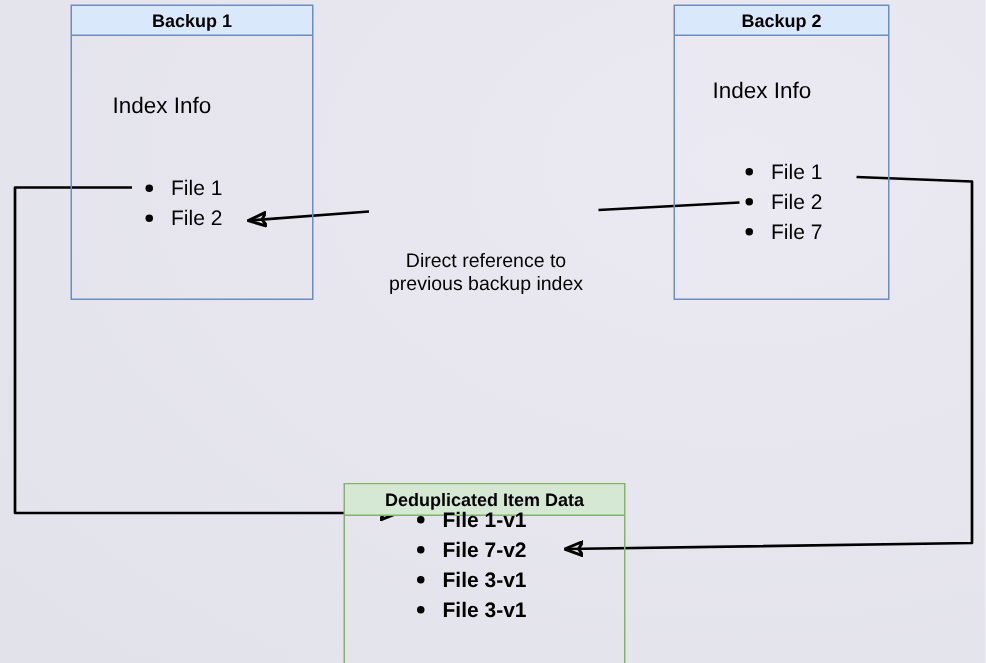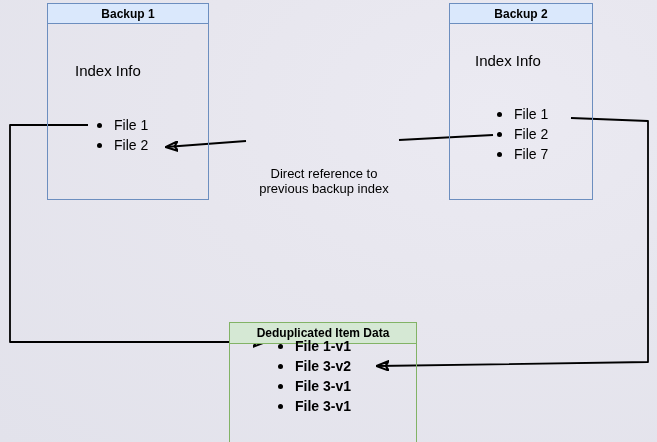--- a/index.html
+++ b/index.html
@@ -140,21 +140,21 @@
   <div class="box green" style="left:229px; top:282px; width:188px; height:158px;margin-top:40px;">
     <div class="box-header">Deduplicated Item Data</div>
   </div>
   <div class="file-list" style="left:278px; top:336px;font-weight:bold;">
     <div class="li">
       <span class="dot"></span>
       <span>File 1-v1</span>
     </div>
     <div class="li">
       <span class="dot"></span>
-      <span>File 3-v2</span>
+      <span>File 7-v2</span>
     </div>
     <div class="li">
       <span class="dot"></span>
       <span>File 3-v1</span>
     </div>
     <div class="li">
       <span class="dot"></span>
       <span>File 3-v1</span>
     </div>
   </div>

